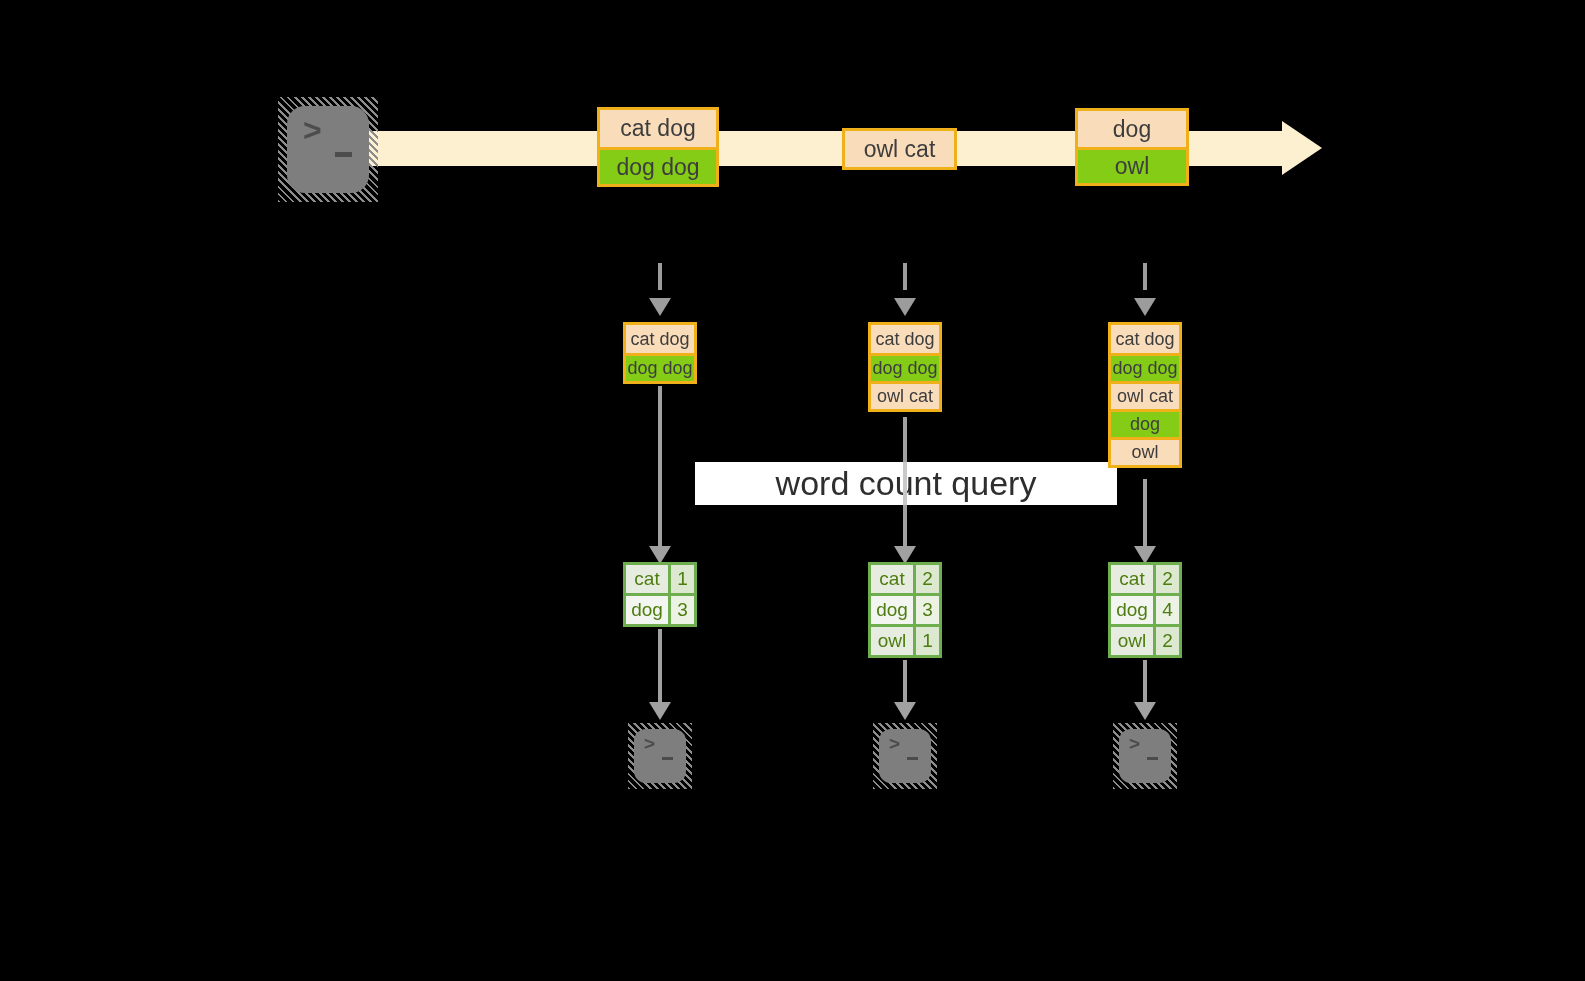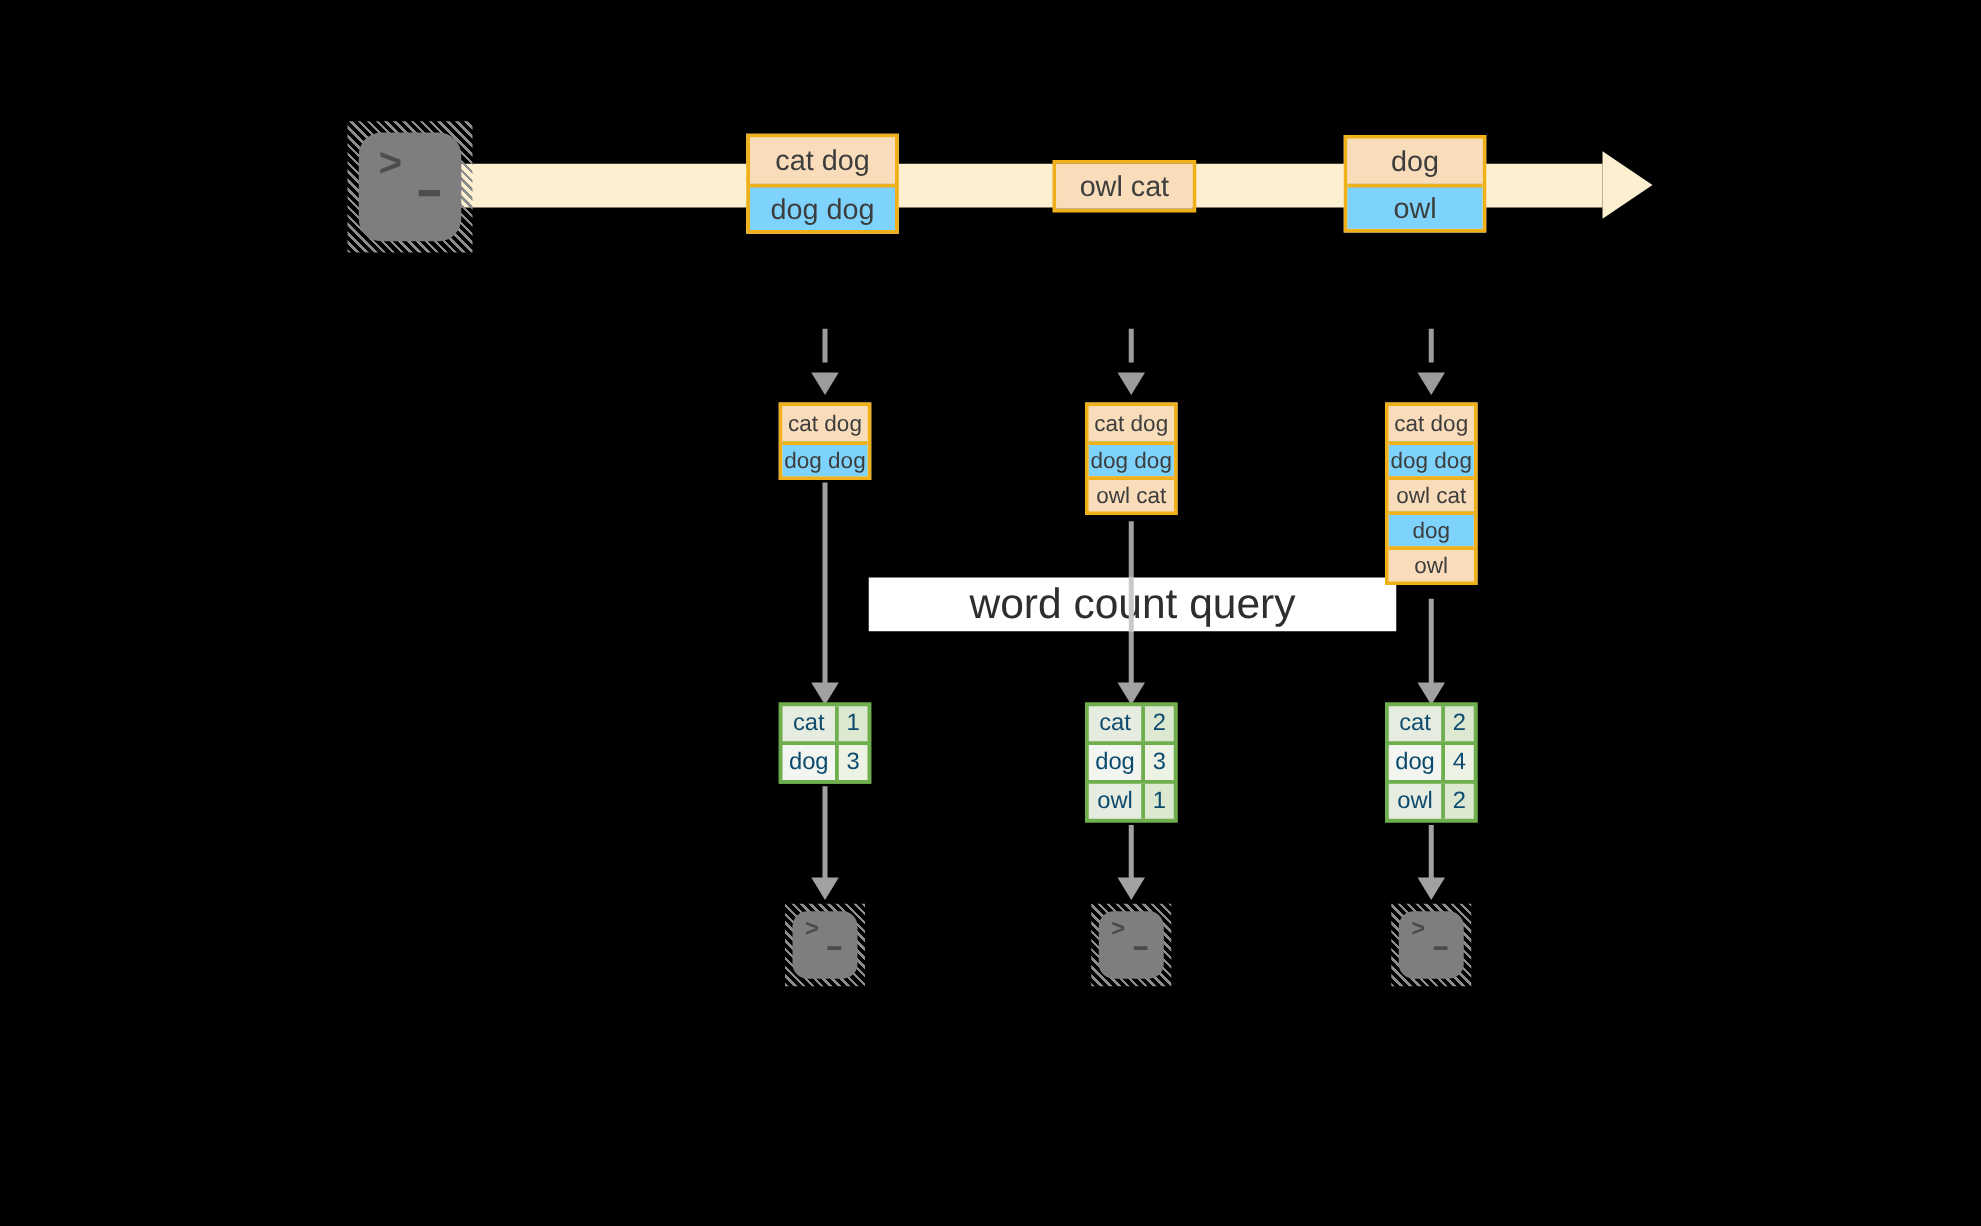--- a/index.html
+++ b/index.html
@@ -25,39 +25,39 @@
   .term-sm .cursor { position: absolute; left: 28px; top: 28px; width: 11px; height: 3px; background: #4b4b4b; }
   
   .band { position: absolute; left: 332px; top: 131px; width: 950px; height: 35px; background: #fcf0d0; z-index: 1; }
   .band-head { position: absolute; left: 1282px; top: 121px; width: 0; height: 0;
     border-top: 27px solid transparent; border-bottom: 27px solid transparent; border-left: 40px solid #fcf0d0; z-index: 1; }
   
   .evbox { position: absolute; border: 3px solid #f0b019; z-index: 3; background: #fdf2e2; }
   .evrow { display: flex; align-items: center; justify-content: center; color: #3d3d3d; }
   .evrow + .evrow { border-top: 3px solid #f0b019; }
   .evrow.dark { background: #f9dcba; }
-  .evrow.light { background: #7dd3fc; }
+  .evrow.light { background: #84cc16; }
   .evbox.big .evrow { height: 37px; font-size: 23px; }
   .stack { width: 74px; top: 322px; z-index: 5; }
   .stack .evrow { height: 28px; font-size: 18px; }
   
   .vdash, .vline { position: absolute; width: 4px; z-index: 2; }
   .vdash { background: #9c9c9c; }
   .vline { background: #a1a1a1; }
   .vline.over-band { background: #c9c9c9; z-index: 4; }
   .ahead { position: absolute; width: 0; height: 0; z-index: 2;
     border-left: 11px solid transparent; border-right: 11px solid transparent; border-top: 18px solid #a1a1a1; }
   
   .queryband { position: absolute; left: 695px; top: 462px; width: 422px; height: 43px; background: #ffffff;
     display: flex; align-items: center; justify-content: center; font-size: 34px; color: #2e2e2e; z-index: 3; }
   
   .gtable { position: absolute; top: 562px; width: 74px; border: 3px solid #6fae4e; z-index: 3; background: #6fae4e; }
   .grow { display: flex; }
   .grow + .grow { border-top: 3px solid #6fae4e; }
-  .gcell { height: 28px; display: flex; align-items: center; justify-content: center; font-size: 19px; color: #0c4a6e; }
+  .gcell { height: 28px; display: flex; align-items: center; justify-content: center; font-size: 19px; color: #4d7c0f; }
   .gcell.label { width: 42px; }
   .gcell.value { width: 26px; border-left: 3px solid #6fae4e; }
   .grow.tint .label { background: #e7ece0; }
   .grow.tint .value { background: #dce8d0; }
   .grow.lite .label { background: #f3f6f0; }
   .grow.lite .value { background: #ecf2e4; }
 </style>
 </head>
 <body>
 

